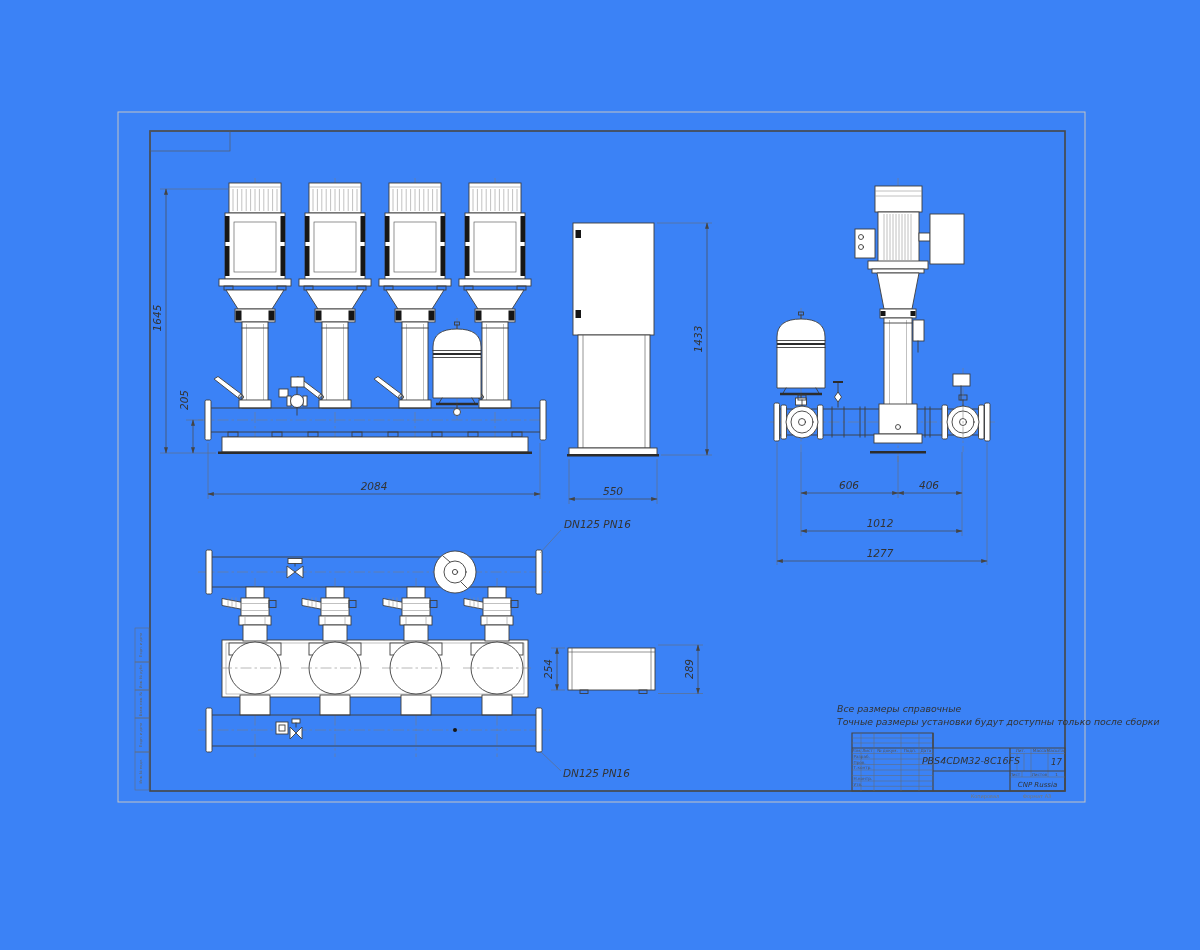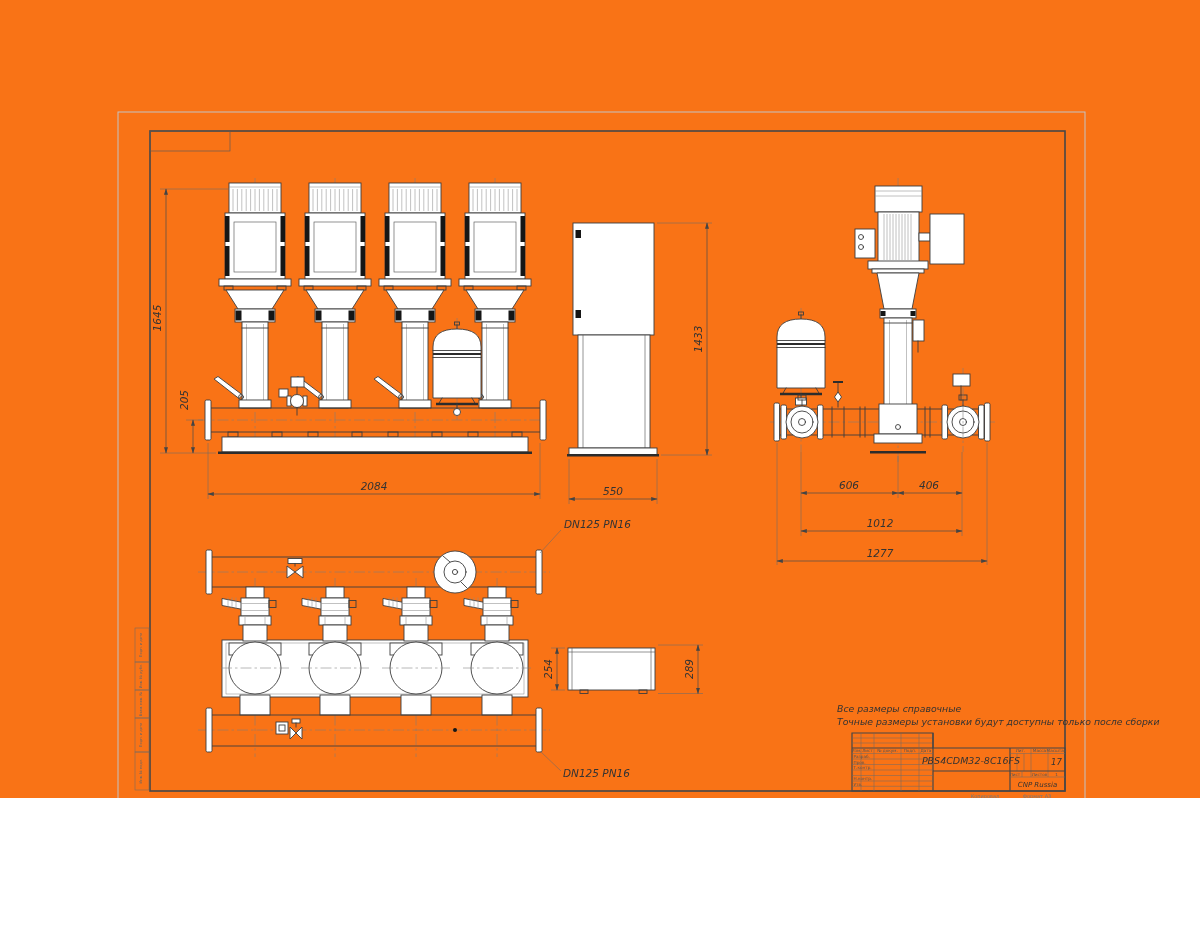--- a/index.html
+++ b/index.html
@@ -1,16 +1,16 @@
 <!DOCTYPE html>
 <html><head>
 <meta charset="utf-8">
 <style>
   html,body{margin:0;padding:0;background:#ffffff;}
-  .page{width:1200px;height:798px;position:relative;background:#f97316;font-family:"DejaVu Sans",sans-serif;}
+  .page{width:1200px;height:950px;position:relative;background:#3b82f6;font-family:"DejaVu Sans",sans-serif;}
   svg{position:absolute;left:0;top:0;}
   .ln  {stroke:#3d3d3d;stroke-width:0.9;fill:none;stroke-linecap:square;}
   .lnf {stroke:#3d3d3d;stroke-width:0.9;fill:#ffffff;}
   .ln2 {stroke:#5a5a5a;stroke-width:0.65;fill:none;}
   .thin{stroke:#8d8d8d;stroke-width:0.55;fill:none;}
   .thk {stroke:#2c2c2c;stroke-width:2.4;fill:none;}
   .bnd {stroke:#2c2c2c;stroke-width:2.0;fill:none;}
   .cl  {stroke:#7f7f7f;stroke-width:0.55;fill:none;stroke-dasharray:11 3 2.5 3;}
   .dim {stroke:#4a4a4a;stroke-width:0.7;fill:none;}
   .ext {stroke:#6b6b6b;stroke-width:0.55;fill:none;}

